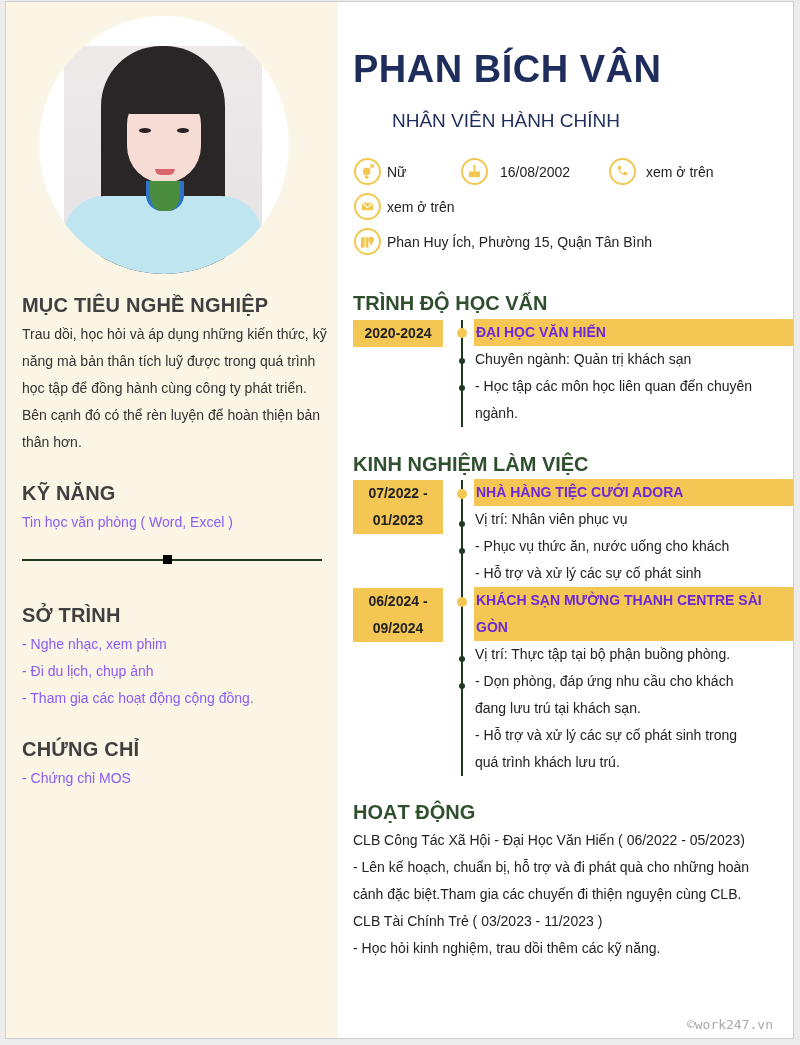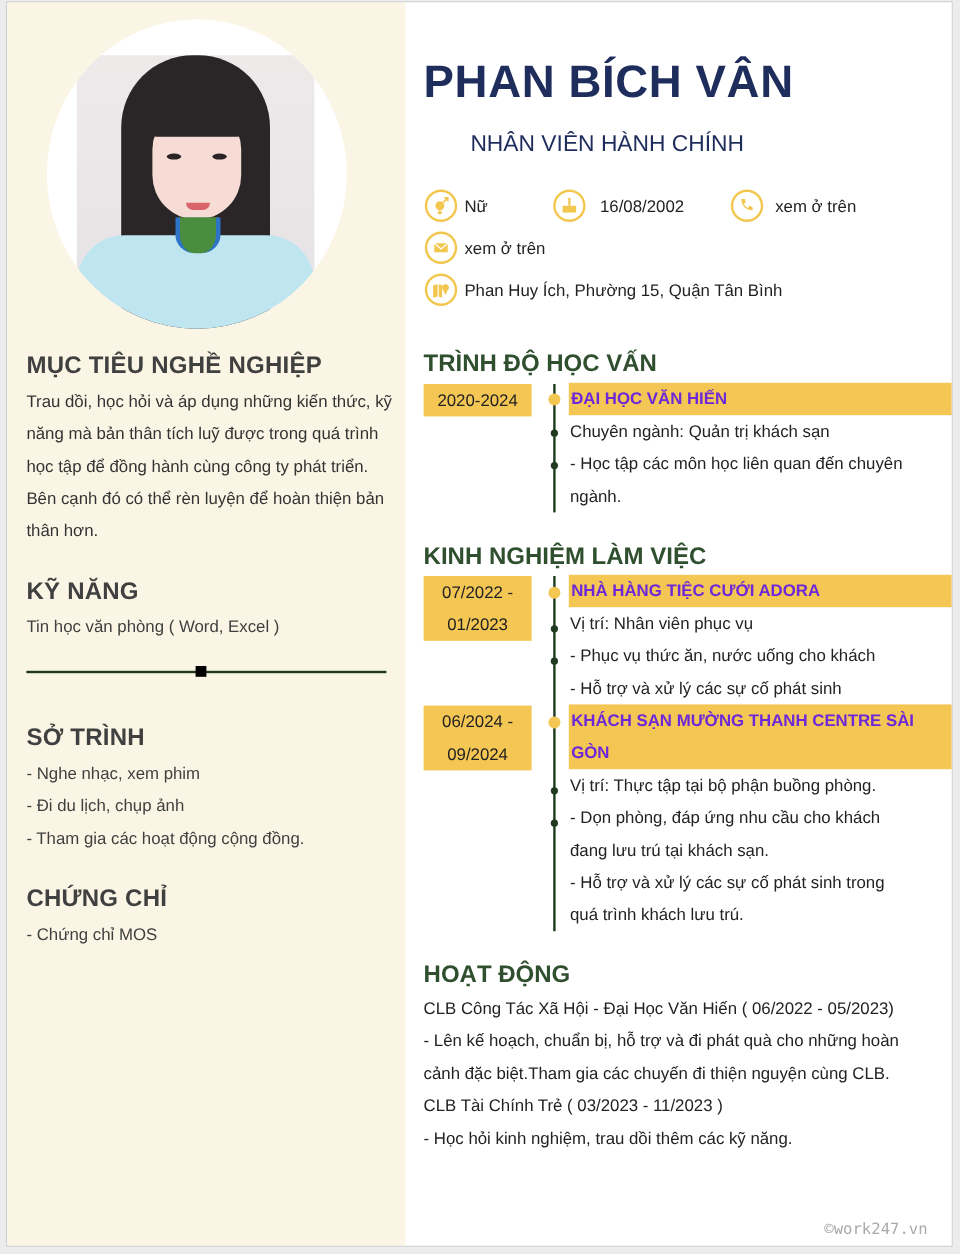--- a/index.html
+++ b/index.html
@@ -15,33 +15,33 @@
   .avatar .face { position: absolute; left: 88px; top: 75px; width: 74px; height: 92px; background: #f6dcd4; border-radius: 36px 36px 40px 40px; }
   .avatar .bangs { position: absolute; left: 84px; top: 62px; width: 82px; height: 36px; background: #2a2526; border-radius: 40px 40px 10px 10px; }
   .avatar .eye { position: absolute; top: 112px; width: 12px; height: 5px; background: #2a2224; border-radius: 50%; }
   .avatar .lips { position: absolute; left: 116px; top: 153px; width: 20px; height: 6px; background: #d9646a; border-radius: 0 0 10px 10px; }
   .avatar .collar { position: absolute; left: 107px; top: 165px; width: 38px; height: 30px; background: #4a8d3e; border-left: 4px solid #2d74c8; border-right: 4px solid #2d74c8; border-radius: 0 0 16px 16px; }
   .avatar .dress { position: absolute; left: 25px; top: 180px; width: 198px; height: 90px; background: #bfe6f0; border-radius: 40px 40px 0 0; }
 
   .side-section { position: absolute; left: 16px; width: 305px; }
   .side-title { font-weight: bold; font-size: 20px; color: #404040; letter-spacing: 0.2px; }
   .side-text { font-size: 14px; color: #333; line-height: 27px; text-align: justify; }
-  .side-list-item { font-size: 14px; color: #404040; line-height: 27px; }
+  .side-list-item { font-size: 14px; color: #8b5cf6; line-height: 27px; }
   .skill-bar { position: absolute; left: 16px; top: 557px; width: 300px; height: 2px; background: #1f3a1f; }
   .skill-knob { position: absolute; left: 157px; top: 553px; width: 9px; height: 9px; background: #000; }
 
   .name { position: absolute; left: 15px; top: 46px; font-size: 38px; font-weight: bold; color: #1f2d5c; letter-spacing: 0.5px; text-align: right; }
   .role { position: absolute; left: 15px; top: 108px; font-size: 19px; font-weight: normal; color: #1f2d5c; margin-left: 39px; }
   .info { position: absolute; display: flex; align-items: center; font-size: 14px; color: #222; }
   .info .ic { width: 27px; height: 27px; border-radius: 50%; border: 2px solid #f2c74f; display: flex; align-items: center; justify-content: center; margin-right: 6px; color: #f2c74f; }
   .info .ic svg { width: 15px; height: 15px; }
 
   .main-title { position: absolute; left: 15px; font-size: 20px; font-weight: bold; color: #2f4f2f; }
   .timeline-line { position: absolute; left: 123px; width: 2px; background: #1f3a1f; }
-  .date-box { position: absolute; left: 15px; width: 90px; background: #f4c653; font-size: 14px; color: #222; text-align: center; line-height: 27px; }
+  .date-box { position: absolute; left: 15px; width: 90px; background: #f4c653; font-size: 14px; color: #222; text-align: center; line-height: 27px; font-weight: bold; }
   .dot-big { position: absolute; left: 119px; width: 10px; height: 10px; border-radius: 50%; background: #f4c653; }
   .dot-small { position: absolute; left: 121px; width: 6px; height: 6px; border-radius: 50%; background: #1f3a1f; }
   .entry-head { position: absolute; left: 136px; width: 352px; background: #f4c653; font-weight: bold; font-size: 14px; color: #6d28d9; padding-left: 2px; line-height: 27px; }
   .entry-line { position: absolute; left: 137px; width: 295px; font-size: 14px; color: #222; line-height: 27px; text-align: justify; }
 
   .act-line { position: absolute; left: 15px; width: 420px; font-size: 14px; color: #222; line-height: 27px; }
   .watermark { position: absolute; right: 20px; bottom: 6px; font-family: "DejaVu Sans Mono", monospace; font-size: 13px; color: #a9a9a9; }
 </style>
 </head>
 <body>

